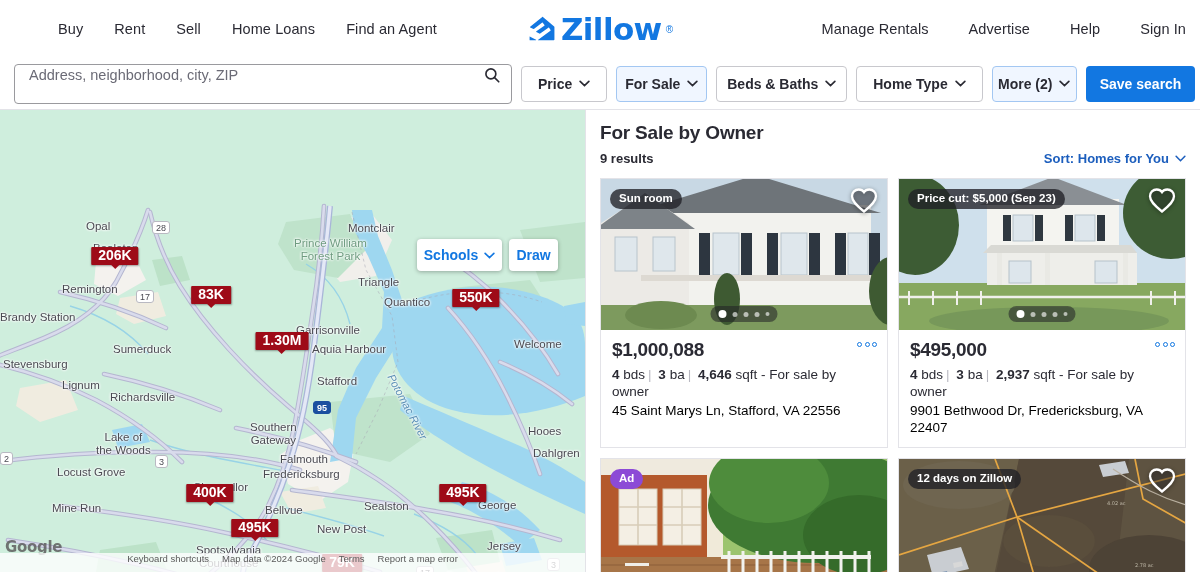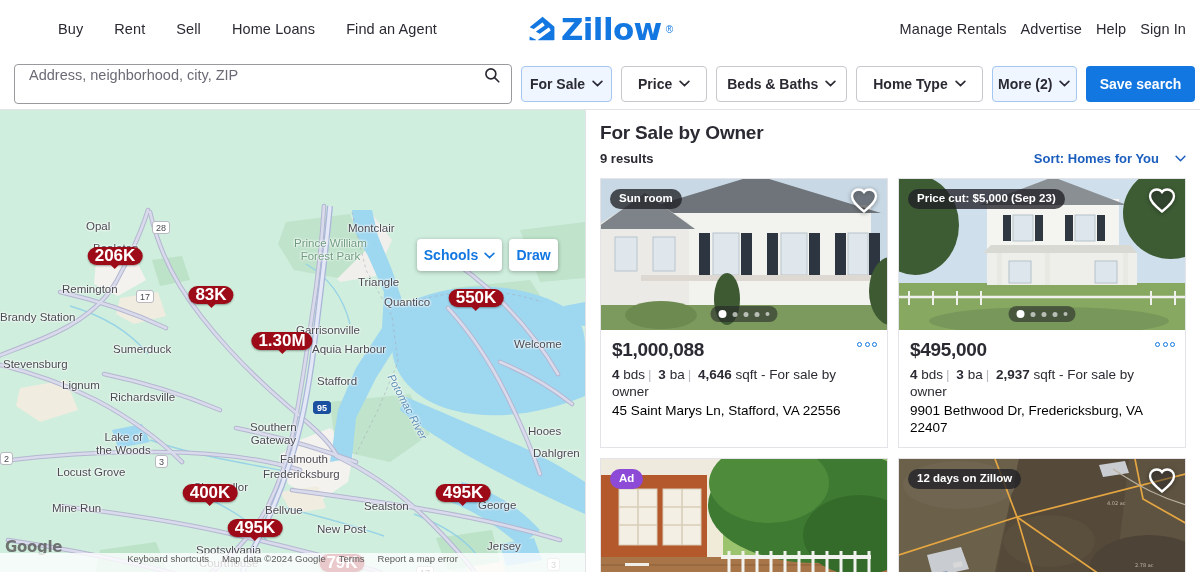--- a/index.html
+++ b/index.html
@@ -9,21 +9,21 @@
     background: #fff; overflow: hidden;
     -webkit-font-smoothing: antialiased;
   }
   
   .topnav {
     height: 58px; display: flex; align-items: center;
     padding: 0 14px; position: relative; background: #fff;
   }
   .nav-left, .nav-right { display: flex; align-items: center; margin-left: 44px; }
   .nav-left { gap: 31px; }
-  .nav-right { gap: 14px; margin-left: auto; }
+  .nav-right { gap: 40px; margin-left: auto; }
   .nav-link {
     font-size: 14.5px; color: #2a2a33; cursor: pointer;
     white-space: nowrap; letter-spacing: .1px;
   }
   .brand {
     position: absolute; left: 50%; top: 50%;
     transform: translate(-50%, -50%);
     display: flex; align-items: center; gap: 4px;
   }
   .brand-word {
@@ -92,21 +92,21 @@
     border-radius: 3px; font-size: 9px; color: #4a4a52;
     padding: 0 3px; line-height: 12px; height: 13px;
     font-family: "Liberation Sans", sans-serif;
   }
   .shield.int {
     background: #1b4fa0; color: #fff; border-color: #1b4fa0;
     font-weight: 700;
   }
   .marker {
     position: absolute; background: #9e0b18; color: #fff;
-    font-size: 17px; font-weight: 700; border-radius: 9px;
+    font-size: 14px; font-weight: 700; border-radius: 1px;
     padding: 2px 7px 3px; line-height: 13px; cursor: pointer;
     box-shadow: 0 1px 2px rgba(0,0,0,.35); transform: translate(-50%,-100%);
     font-family: "Liberation Sans", sans-serif; white-space: nowrap;
   }
   .marker::after {
     content: ""; position: absolute; left: 50%; top: 100%;
     margin-left: -4px; border: 4px solid transparent;
     border-top-color: #9e0b18; border-bottom: 0;
   }
   .map-ctrl {
@@ -137,21 +137,21 @@
   .res-head { padding: 12px 14px 0; }
   .res-title {
     font-size: 19px; font-weight: 700; color: #2a2a33; letter-spacing: -.2px;
   }
   .res-sub {
     display: flex; align-items: baseline; margin-top: 7px;
   }
   .res-count { font-size: 13px; font-weight: 700; color: #2a2a33; }
   .sort {
     margin-left: auto; font-size: 13px; font-weight: 700; color: #1c5ebd;
-    cursor: pointer; display: flex; align-items: center; gap: 16px;
+    cursor: pointer; display: flex; align-items: center; gap: 6px;
   }
   .cards {
     display: grid; grid-template-columns: 1fr 1fr; gap: 10px;
     padding: 12px 14px 0;
   }
   .card {
     border: 1px solid #e3e3e8; border-radius: 0; overflow: hidden;
     background: #fff; cursor: pointer; position: relative;
   }
   .photo { position: relative; height: 151px; overflow: hidden; }
@@ -220,28 +220,28 @@
 
 <div class="filterbar">
   <div class="searchbox">
     <input type="text" placeholder="Address, neighborhood, city, ZIP" style="">
     <svg class="search-icon" viewBox="0 0 24 24" fill="none" stroke="#2a2a33" stroke-width="2.2">
       <circle cx="10.5" cy="10.5" r="6.6"></circle>
         <path d="M15.4 15.4 21 21" stroke-linecap="round"></path>
     </svg>
   </div>
 
-  <div class="pill active p-forsale">
-    <span>For Sale</span>
+  <div class="pill p-price">
+    <span>Price</span>
     <svg class="chev" viewBox="0 0 12 8" fill="none" stroke="#2a2a33" stroke-width="1.9">
         <path d="M1 1.5 6 6.5 11 1.5" stroke-linecap="round"></path>
       </svg>
   </div>
-  <div class="pill p-price">
-    <span>Price</span>
+  <div class="pill active p-forsale">
+    <span>For Sale</span>
     <svg class="chev" viewBox="0 0 12 8" fill="none" stroke="#2a2a33" stroke-width="1.9">
         <path d="M1 1.5 6 6.5 11 1.5" stroke-linecap="round"></path>
       </svg>
   </div>
   <div class="pill p-beds">
     <span>Beds &amp; Baths</span>
     <svg class="chev" viewBox="0 0 12 8" fill="none" stroke="#2a2a33" stroke-width="1.9">
         <path d="M1 1.5 6 6.5 11 1.5" stroke-linecap="round"></path>
       </svg>
   </div>

